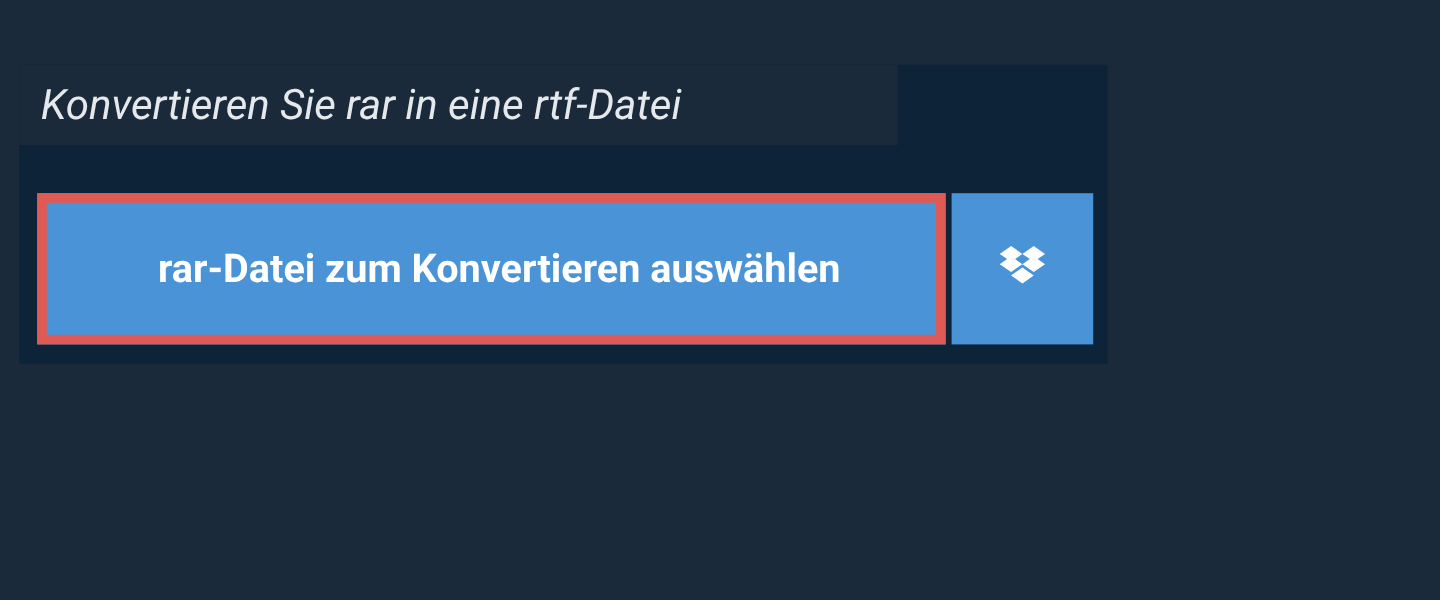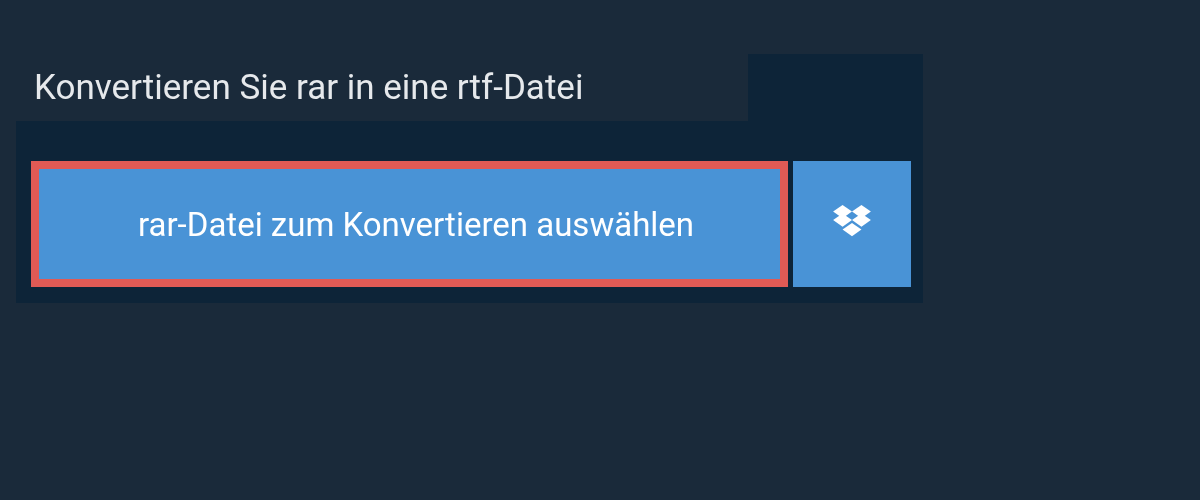--- a/index.html
+++ b/index.html
@@ -25,20 +25,21 @@
     .title-bar {
       position: absolute;
       left: 0;
       top: 0;
       width: 732px;
       height: 67px;
       background: #1a2a3a;
       display: flex;
       align-items: center;
       padding-left: 18px;
+      font-style: italic;
     }
     .title-text {
       color: #e6e9ec;
       font-size: 35px;
       font-weight: 400;
     }
     .button-row {
       position: absolute;
       left: 15px;
       top: 107px;
@@ -52,21 +53,21 @@
       background: #4993d6;
       border: 8px solid #e05a55;
       display: flex;
       align-items: center;
       justify-content: center;
       cursor: pointer;
     }
     .select-file-label {
       color: #ffffff;
       font-size: 33px;
-      font-weight: 400;
+      font-weight: 700;
       margin-left: 13px;
     }
     .dropbox-button {
       width: 118px;
       height: 126px;
       background: #4993d6;
       display: flex;
       align-items: center;
       justify-content: center;
       cursor: pointer;

